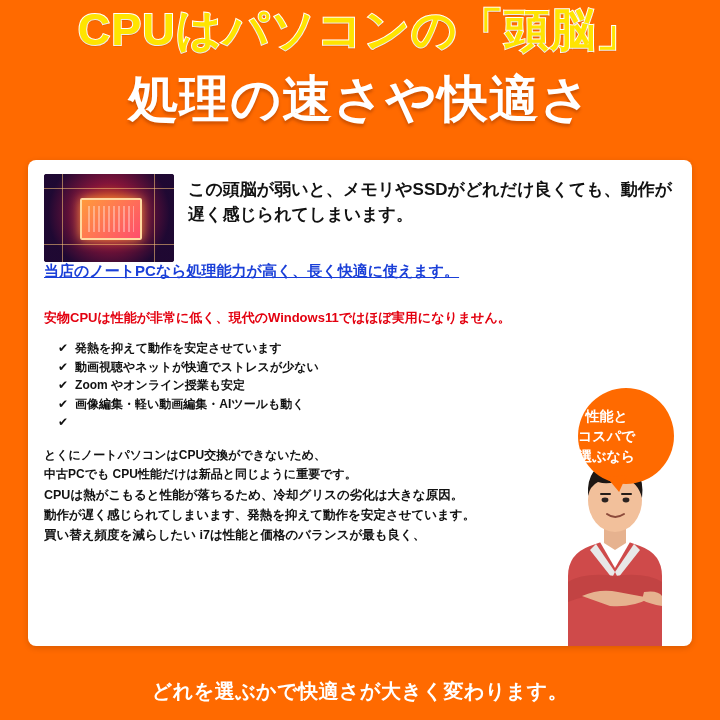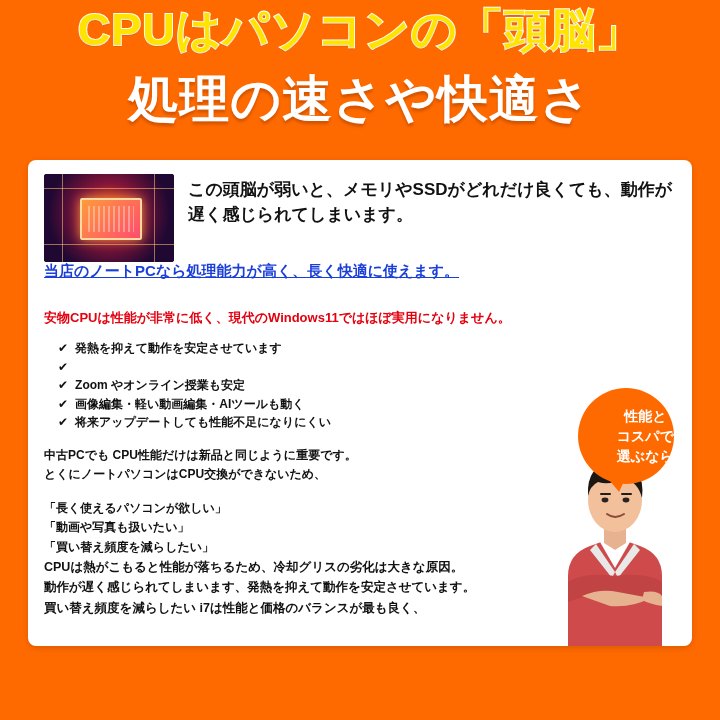--- a/index.html
+++ b/index.html
@@ -123,21 +123,21 @@
   
   .bubble{
     position:absolute;
     right:18px;top:228px;
     width:96px;height:96px;
     background:#ff6a00;
     border-radius:50%;
     color:#ffffff;
     font-size:14px;font-weight:bold;
     line-height:1.45;
-    display:flex;align-items:center;justify-content:flex-end;
+    display:flex;align-items:center;justify-content:flex-start;
     text-align:center;
     z-index:5;
   }
   .bubble:after{
     content:"";position:absolute;
     bottom:-8px;left:30px;
     border-left:10px solid transparent;
     border-right:10px solid transparent;
     border-top:16px solid #ff6a00;
     transform:rotate(-8deg);
@@ -185,45 +185,40 @@
 
       <div class="warn">安物CPUは性能が非常に低く、現代のWindows11ではほぼ実用になりません。</div>
 
       <div class="checks">
         <div class="check">
           <span class="mark">✔</span>
           <span>発熱を抑えて動作を安定させています</span>
         </div>
         <div class="check">
           <span class="mark">✔</span>
+          <span>動画視聴やネットが快適でストレスが少ない</span>
         </div>
         <div class="check">
           <span class="mark">✔</span>
           <span>Zoom やオンライン授業も安定</span>
         </div>
         <div class="check">
           <span class="mark">✔</span>
           <span>画像編集・軽い動画編集・AIツールも動く</span>
         </div>
         <div class="check">
           <span class="mark">✔</span>
-          <span>将来アップデートしても性能不足になりにくい</span>
         </div>
       </div>
 
       <div class="para">
+        <div>とくにノートパソコンはCPU交換ができないため、</div>
         <div>中古PCでも CPU性能だけは新品と同じように重要です。</div>
-        <div>とくにノートパソコンはCPU交換ができないため、</div>
-      </div>
-
-      <div class="quotes">
-        <div>「長く使えるパソコンが欲しい」</div>
-        <div>「動画や写真も扱いたい」</div>
-        <div>「買い替え頻度を減らしたい」</div>
-      </div>
+      </div>
+
 
       <div class="para2">
         <div>CPUは熱がこもると性能が落ちるため、冷却グリスの劣化は大きな原因。</div>
         <div>動作が遅く感じられてしまいます、発熱を抑えて動作を安定させています。</div>
         <div>買い替え頻度を減らしたい i7は性能と価格のバランスが最も良く、</div>
 
       </div>
 
       <div class="bubble">
         <div>
@@ -255,14 +250,17 @@
         <path d="M69 88 Q77 94 86 88" stroke="#8c4a3a" stroke-width="2" fill="none" stroke-linecap="round"></path>
 
         <path d="M30 156 Q46 146 77 150 Q108 146 124 156 L124 176 Q98 166 77 170 Q56 166 30 176 Z" fill="#c24343"></path>
         <path d="M44 170 Q62 162 80 166 L112 172 Q94 182 72 180 Z" fill="#e6b28f"></path>
         <path d="M106 166 Q120 164 124 170 L124 180 Q112 178 104 174 Z" fill="#e6b28f"></path>
       </svg>
 
     </div>
   </div>
 
+  <div class="footer">
+    <div class="footer-text">どれを選ぶかで快適さが大きく変わります。</div>
+  </div>
 
 </div>
 
 </body></html>

